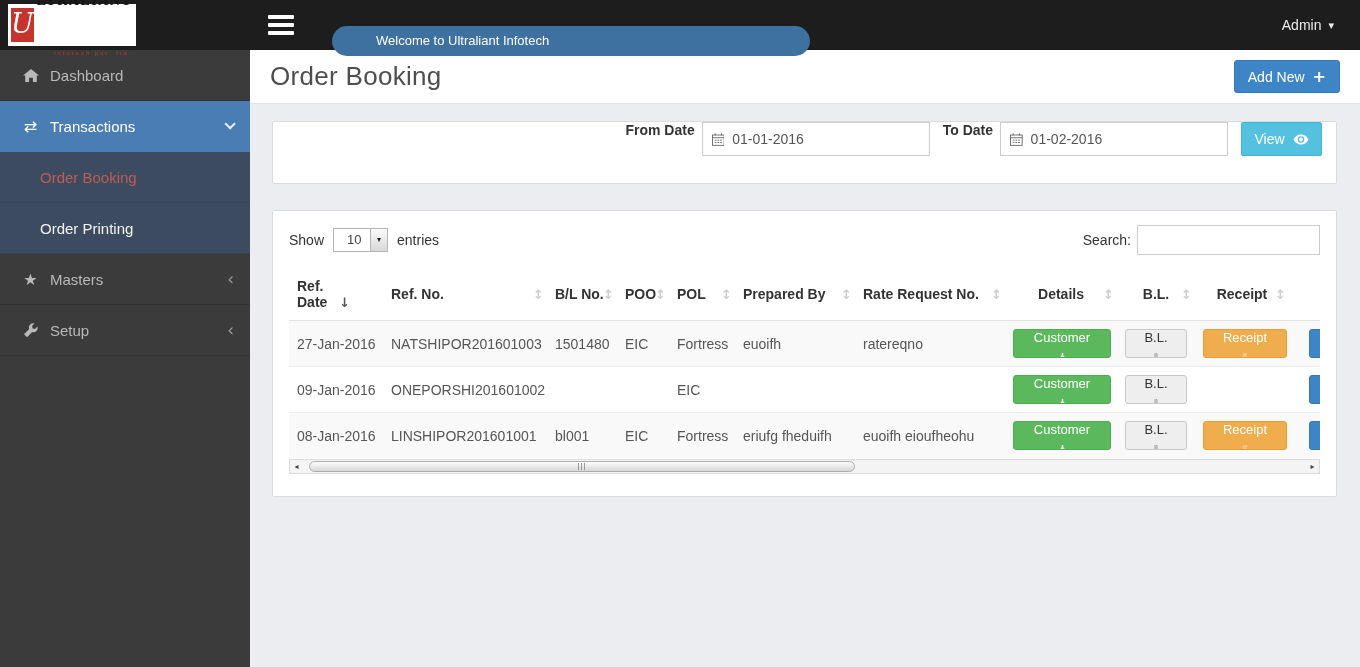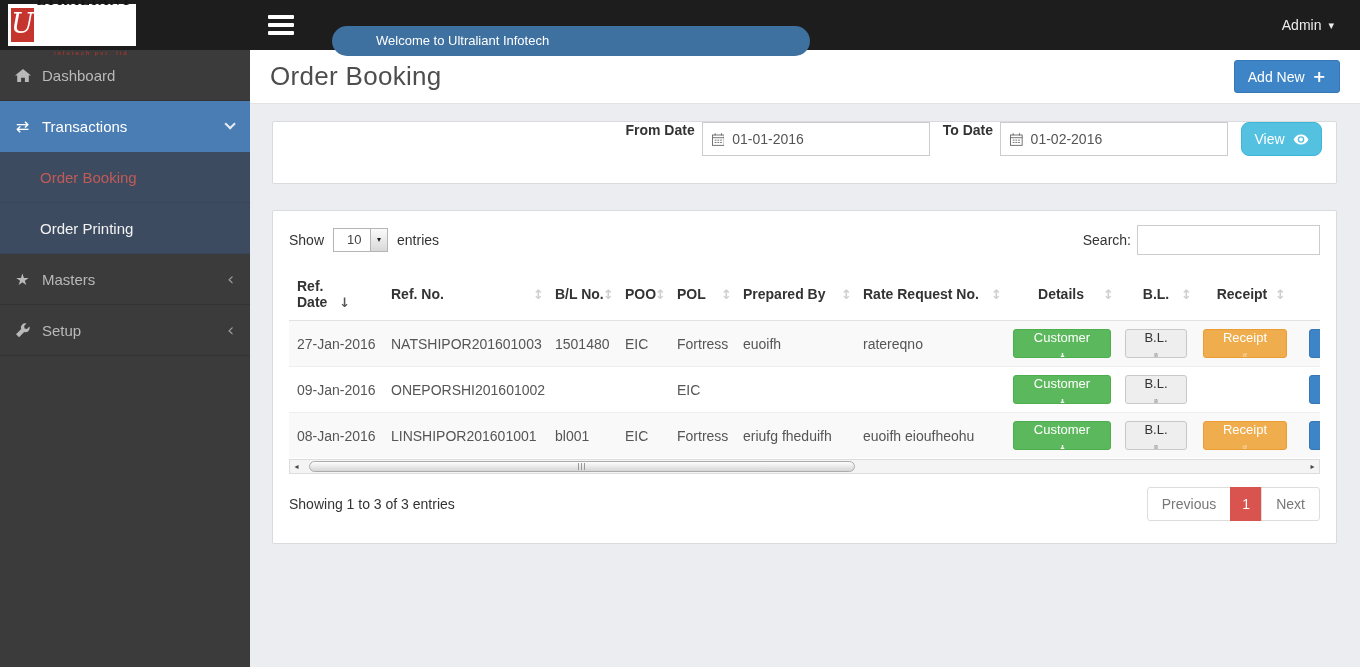--- a/index.html
+++ b/index.html
@@ -15,21 +15,21 @@
   .logo-name { font-size:14px; font-weight:bold; letter-spacing:1.5px; color:#151515; font-family:"Liberation Serif",serif; }
   .logo-tag { font-size:6px; letter-spacing:2px; color:#c6342e; margin-top:3px; text-align:right; }
   .hamburger { position:absolute; left:268px; top:15px; width:26px; height:20px; cursor:pointer; display:flex; flex-direction:column; justify-content:space-between; }
   .hamburger div { height:4px; background:#fff; border-radius:1px; }
   .welcome-pill { position:absolute; left:332px; top:26px; width:478px; height:30px; border-radius:15px; background:#3e70a0; color:#fff; font-size:13px; line-height:30px; padding-left:44px; }
   .admin-menu { position:absolute; right:26px; top:0; height:50px; display:flex; align-items:center; gap:7px; color:#ececec; font-size:14px; cursor:pointer; }
   .admin-caret { font-size:11px; color:#ececec; }
 
   
   .sidebar { position:absolute; top:50px; left:0; width:250px; height:617px; background:#3b3b3b; }
-  .side-item { height:51px; display:flex; align-items:center; padding-left:10px; color:#b9b9b9; font-size:15px; border-bottom:1px solid #333333; cursor:pointer; }
+  .side-item { height:51px; display:flex; align-items:center; padding-left:18px; color:#b9b9b9; font-size:15px; border-bottom:1px solid #333333; cursor:pointer; }
   .side-item .ico { width:25px; margin-right:7px; display:flex; align-items:center; justify-content:center; font-size:16px; }
   .side-item.active { background:#4a7db3; color:#fff; border-bottom:1px solid #4a7db3; }
   .side-chev { margin-left:auto; margin-right:16px; color:#9a9a9a; font-size:17px; line-height:1; }
   .chev-down { margin-left:auto; margin-right:18px; width:8px; height:8px; border-right:2px solid #e7edf4; border-bottom:2px solid #e7edf4; transform:rotate(45deg) translateY(-3px); }
   .sub-item { height:51px; display:flex; align-items:center; padding-left:40px; background:#3d4b60; color:#f2f2f2; font-size:15px; border-bottom:1px solid #374459; cursor:pointer; }
   .sub-item.current { color:#c15b55; }
 
   
   .content { position:absolute; left:250px; top:50px; width:1110px; height:617px; background:#ecedf0; }
   .page-header { height:54px; background:#fff; border-bottom:1px solid #e3e3e3; display:flex; align-items:center; justify-content:space-between; padding:0 20px; }
@@ -39,21 +39,21 @@
   .plus-glyph { font-weight:bold; font-size:16px; }
 
   .page-body { padding:17px 23px 0 22px; }
   .card { background:#fff; border:1px solid #d9dbde; border-radius:2px; }
 
   
   .filter-card { height:63px; display:flex; align-items:flex-start; justify-content:flex-end; padding:0 14px; }
   .f-label { font-weight:bold; font-size:14px; color:#333; margin-right:7px; }
   .f-input { width:228px; height:34px; border:1px solid #ccc; background:#fff; display:flex; align-items:center; padding:0 9px; gap:8px; margin-right:13px; }
   .f-input input { border:none; outline:none; width:100%; font-size:14px; color:#555; font-family:inherit; }
-  .view-btn { width:81px; height:34px; background:#55c1e1; border:1px solid #3fb6d8; color:#fff; border-radius:8px; }
+  .view-btn { width:81px; height:34px; background:#55c1e1; border:1px solid #3fb6d8; color:#fff; border-radius:2px; }
 
   
   .table-card { margin-top:26px; padding:14px 16px 22px; }
   .tbl-controls { display:flex; align-items:center; justify-content:space-between; margin-bottom:15px; font-size:14px; color:#333; }
   .show-group { display:flex; align-items:center; gap:9px; }
   .show-select { position:relative; width:55px; height:24px; border:1px solid #b5b5b5; background:#fff; font-size:13px; color:#444; line-height:22px; padding-left:13px; cursor:pointer; }
   .select-arrow { position:absolute; right:0; top:0; width:17px; height:22px; background:linear-gradient(#fbfbfb,#d8d8d8); border-left:1px solid #b5b5b5; font-size:8px; color:#222; display:flex; align-items:center; justify-content:center; }
   .search-group { display:flex; align-items:center; gap:6px; }
   .search-group input { width:183px; height:30px; border:1px solid #ccc; outline:none; padding:0 8px; font-size:14px; font-family:inherit; color:#555; }
 
@@ -356,24 +356,16 @@
       </div>
 
       <div class="hscroll">
         <span class="h-arrow left glyph">◂</span>
         <div class="h-thumb">
             <span class="h-grip"></span>
           </div>
         <span class="h-arrow right glyph">▸</span>
       </div>
 
-      <div class="tbl-footer">
-        <span class="summary">Showing 1 to 3 of 3 entries</span>
-        <div class="pager">
-          <span class="page-btn prev">Previous</span>
-          <span class="page-btn num">1</span>
-          <span class="page-btn next">Next</span>
-        </div>
-      </div>
 
     </div>
   </div>
 </main>
 
 </body></html>

